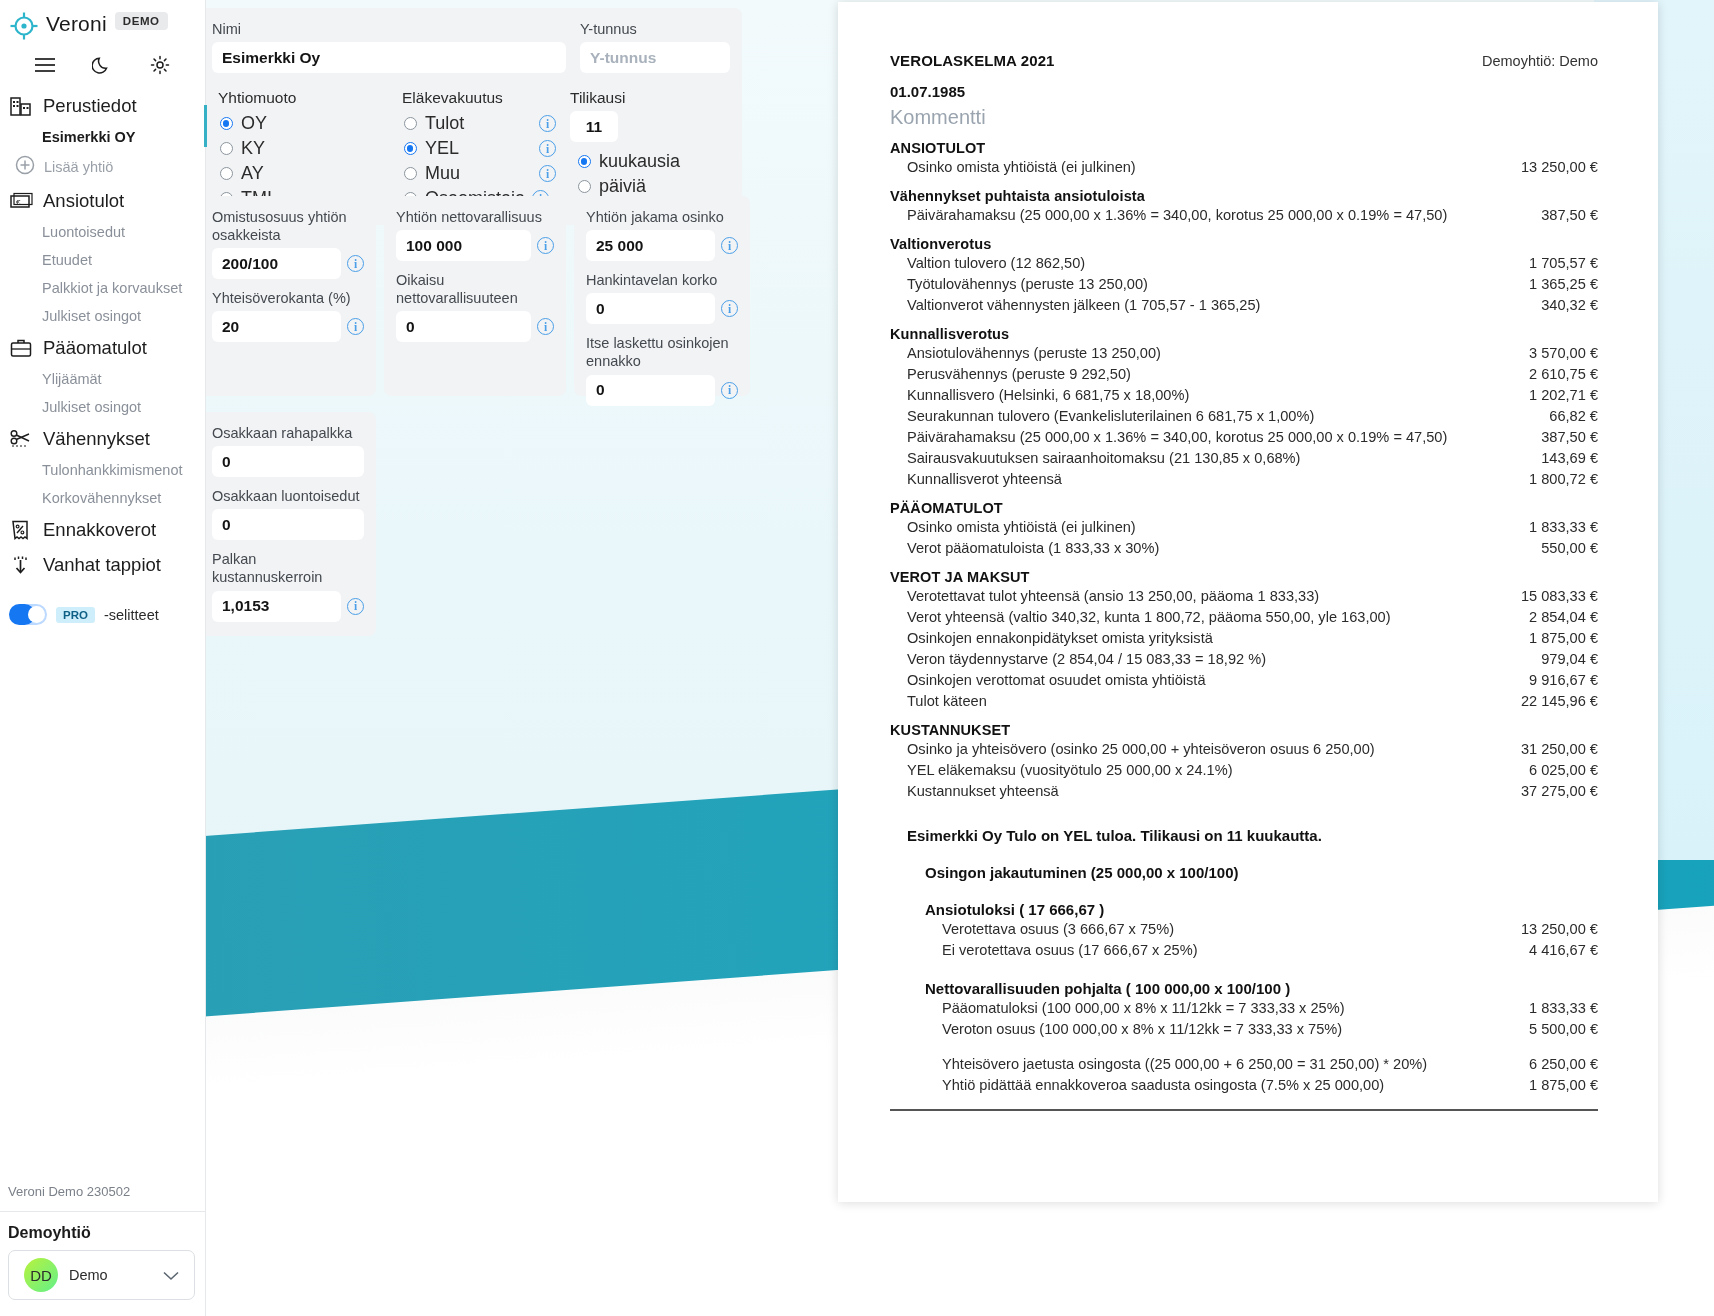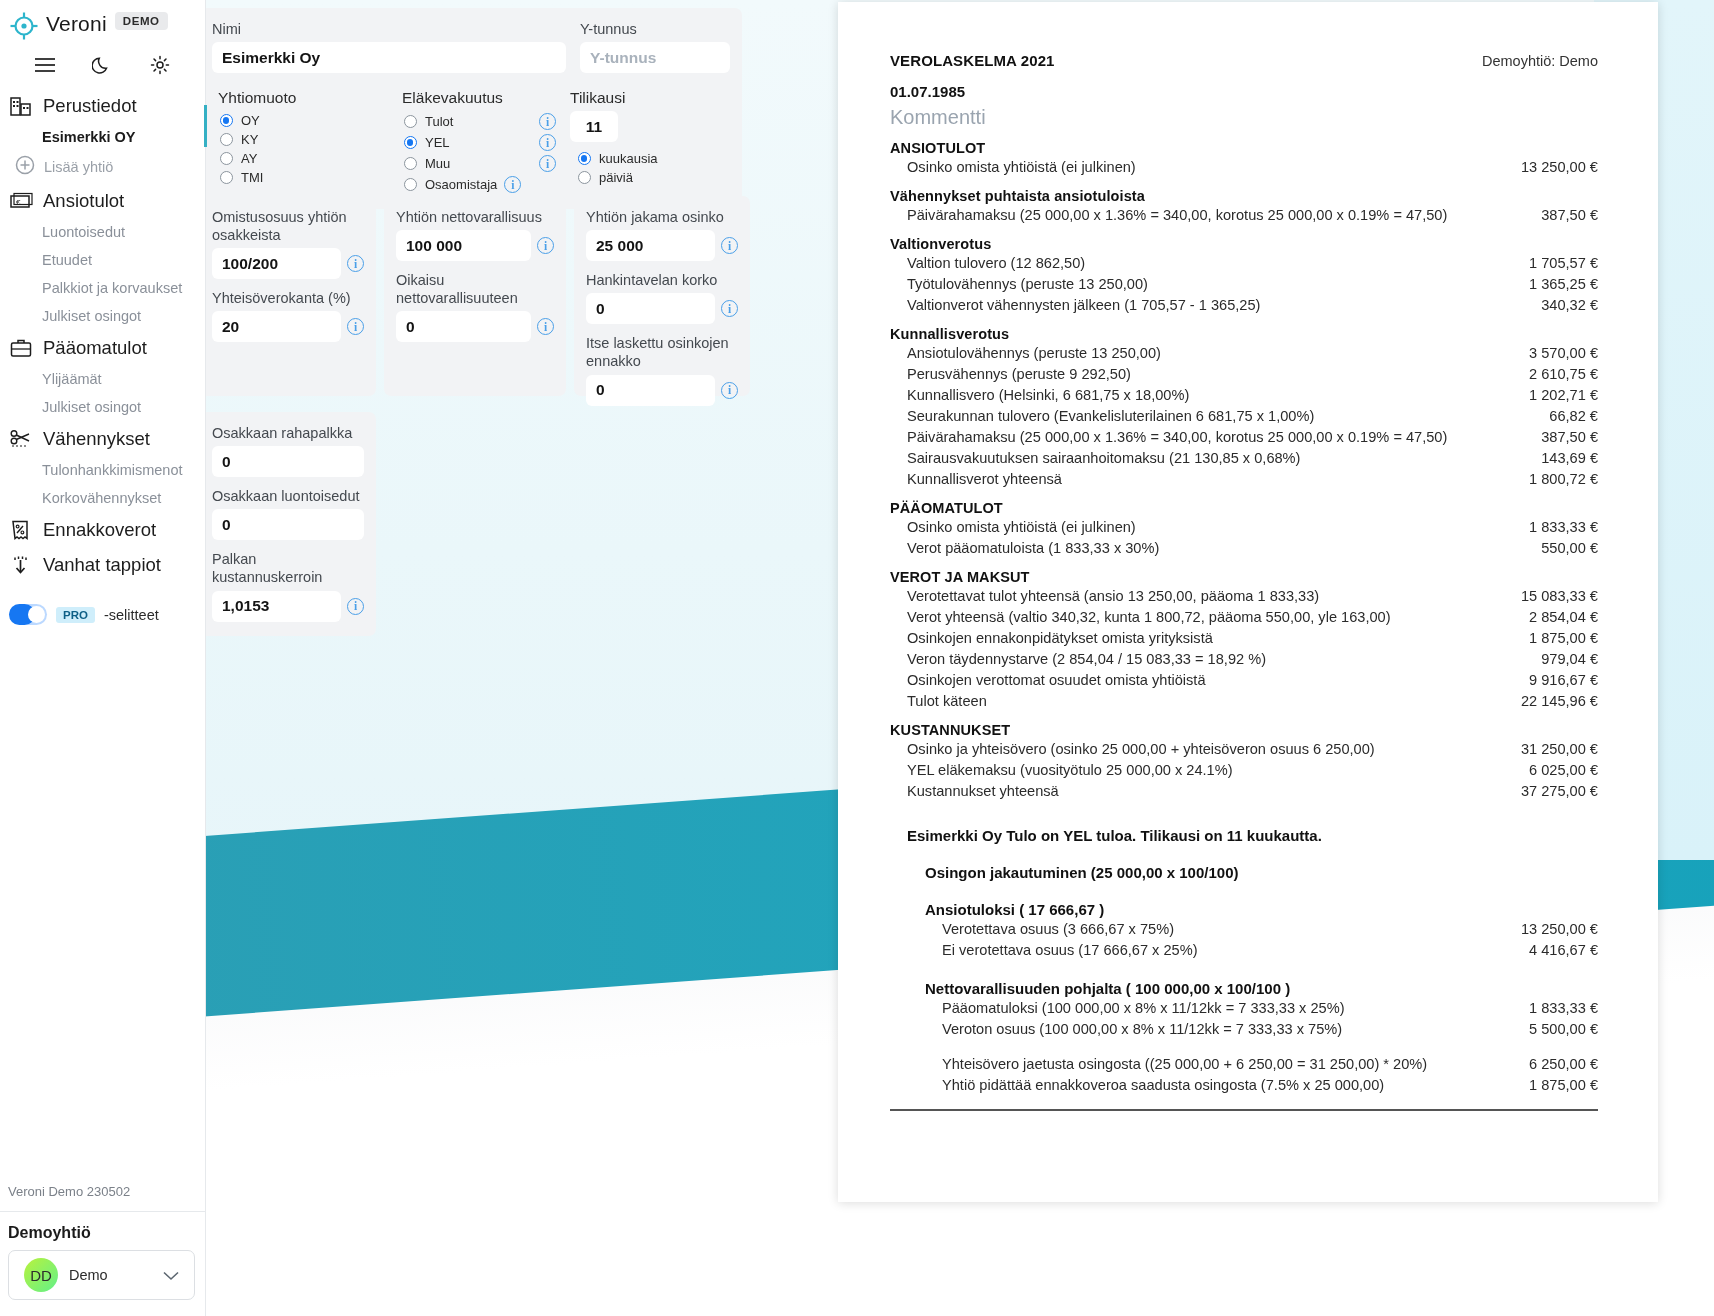--- a/index.html
+++ b/index.html
@@ -113,21 +113,21 @@
   .radio-line { display:flex; align-items:center; gap:8px; padding:2px 0 2px 8px; }
   .radio {
     width:13px; height:13px; border-radius:50%; border:1.6px solid #8c959e;
     flex:0 0 13px; background:#fff; position:relative; cursor:pointer;
   }
   .radio.on { border-color:#1677f2; }
   .radio.on::after {
     content:""; position:absolute; left:2.2px; top:2.2px; width:6.2px; height:6.2px;
     border-radius:50%; background:#1677f2;
   }
-  .radio-lbl { font-size:13px; color:#2b2b2b; }
+  .radio-lbl { font-size:18px; color:#2b2b2b; }
 
   #panel-mid { position:absolute; left:0; top:196px; width:542px; display:flex; gap:8px; }
   .col-panel { background:#f2f3f5; border-radius:7px; padding:12px 12px 16px 12px; }
 
   #panel-bottom { position:absolute; left:0; top:412px; width:176px; }
 
   
   #doc-wrap {
     position:absolute; left:838px; top:2px; width:820px; height:1200px;
     background:#ffffff; box-shadow:0 1px 10px rgba(0,0,0,.14); z-index:4;
@@ -395,21 +395,21 @@
           <span class="radio-lbl">päiviä</span>
         </div>
       </div>
     </div>
   </div>
 
   <div id="panel-mid">
     <div class="col-panel" style="width:176px; flex:0 0 176px; height:200px;">
       <div class="fld-label">Omistusosuus yhtiön osakkeista</div>
       <div class="inp-row">
-        <div class="inp">100/200</div>
+        <div class="inp">200/100</div>
         <span class="info">i</span>
       </div>
       <div class="fld-label" style="margin-top:10px;">Yhteisöverokanta (%)</div>
       <div class="inp-row">
         <div class="inp">20</div>
         <span class="info">i</span>
       </div>
     </div>
 
     <div class="col-panel" style="width:182px; flex:0 0 182px; height:200px;">

